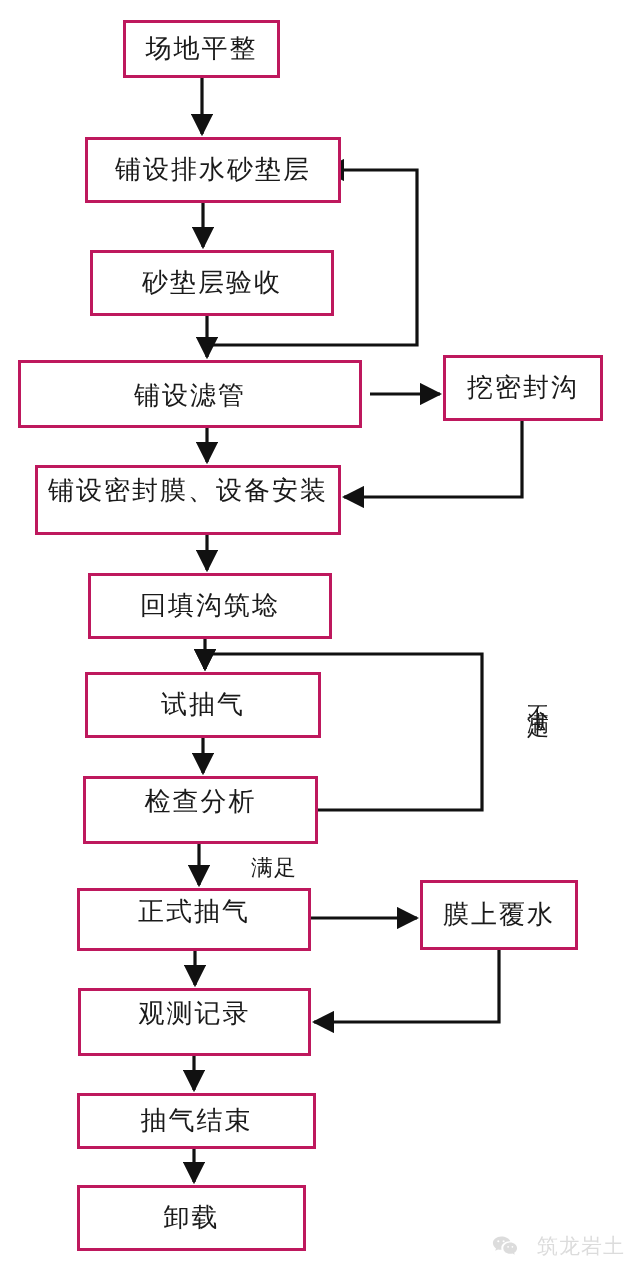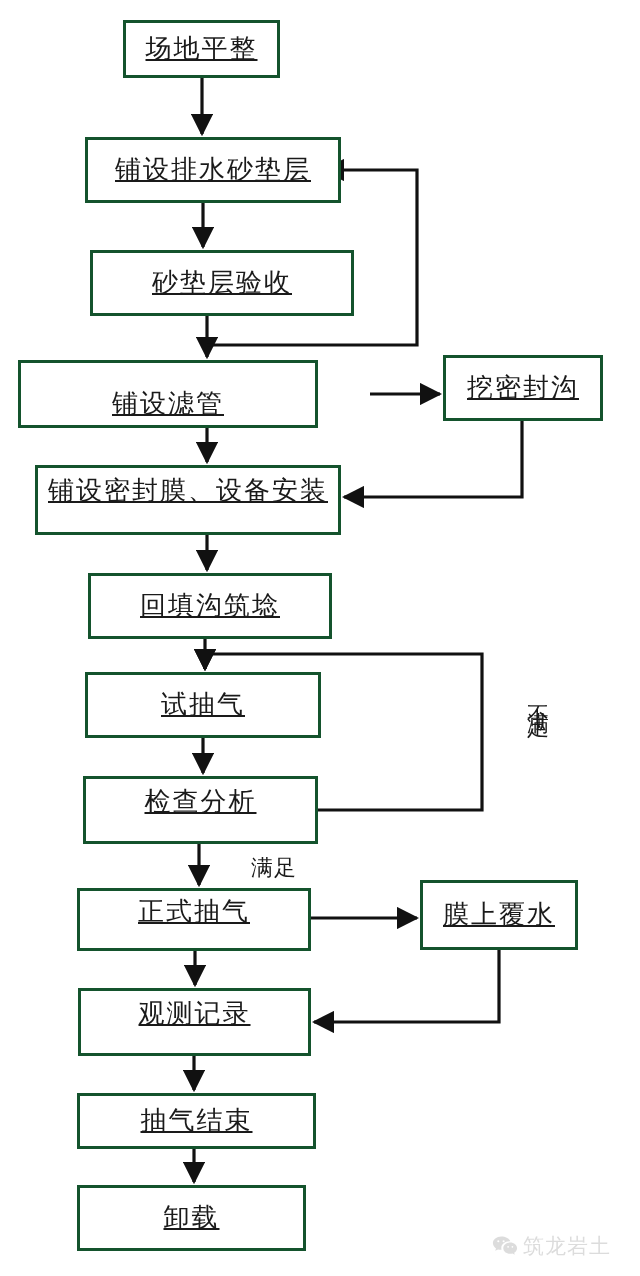--- a/index.html
+++ b/index.html
@@ -9,30 +9,29 @@
   }
   #canvas{
     position:relative;
     width:640px;height:1276px;
     background:#ffffff;
     overflow:hidden;
   }
   .node{
     position:absolute;
     box-sizing:border-box;
-    border:3px solid #14532d;
+    border:3px solid #be185d;
     background:#ffffff;
     display:flex;
     align-items:center;
     justify-content:center;
     font-size:26px;
     letter-spacing:2px;
     line-height:1;
     white-space:nowrap;
-    text-decoration:underline;
   }
   .node.pad-top{align-items:flex-start;padding-top:8px;}
   .edge-label{
     position:absolute;
     font-size:22px;
     line-height:1;
     letter-spacing:1px;
     white-space:nowrap;
     color:#1a1a1a;
   }
@@ -44,21 +43,21 @@
   }
   svg#wires{
     position:absolute;left:0;top:0;
     width:640px;height:1276px;
     pointer-events:none;
   }
   #watermark{
     position:absolute;
     display:flex;
     align-items:center;
-    gap:5px;
+    gap:19px;
     opacity:.30;
     color:#8d8d8d;
   }
   #watermark .wm-text{
     font-size:21px;
     letter-spacing:1px;
     white-space:nowrap;
     font-family:"Liberation Sans","DejaVu Sans",sans-serif;
   }
   #watermark .wm-icon{display:block;}
@@ -113,25 +112,25 @@
   </svg>
 
   <div class="node" style="left:123px;top:20px;width:157px;height:58px;">
     <span>场地平整</span>
   </div>
 
   <div class="node" style="left:85px;top:137px;width:256px;height:66px;">
     <span>铺设排水砂垫层</span>
   </div>
 
-  <div class="node" style="left:90px;top:250px;width:264px;height:66px;">
+  <div class="node" style="left:90px;top:250px;width:244px;height:66px;">
     <span>砂垫层验收</span>
   </div>
 
-  <div class="node pad-top" style="left:18px;top:360px;width:300px;height:68px;padding-top:28px;">
+  <div class="node pad-top" style="left:18px;top:360px;width:344px;height:68px;padding-top:20px;">
     <span>铺设滤管</span>
   </div>
 
   <div class="node" style="left:443px;top:355px;width:160px;height:66px;">
     <span>挖密封沟</span>
   </div>
 
   <div class="node pad-top" style="left:35px;top:465px;width:306px;height:70px;padding-top:10px;">
     <span>铺设密封膜、设备安装</span>
   </div>

